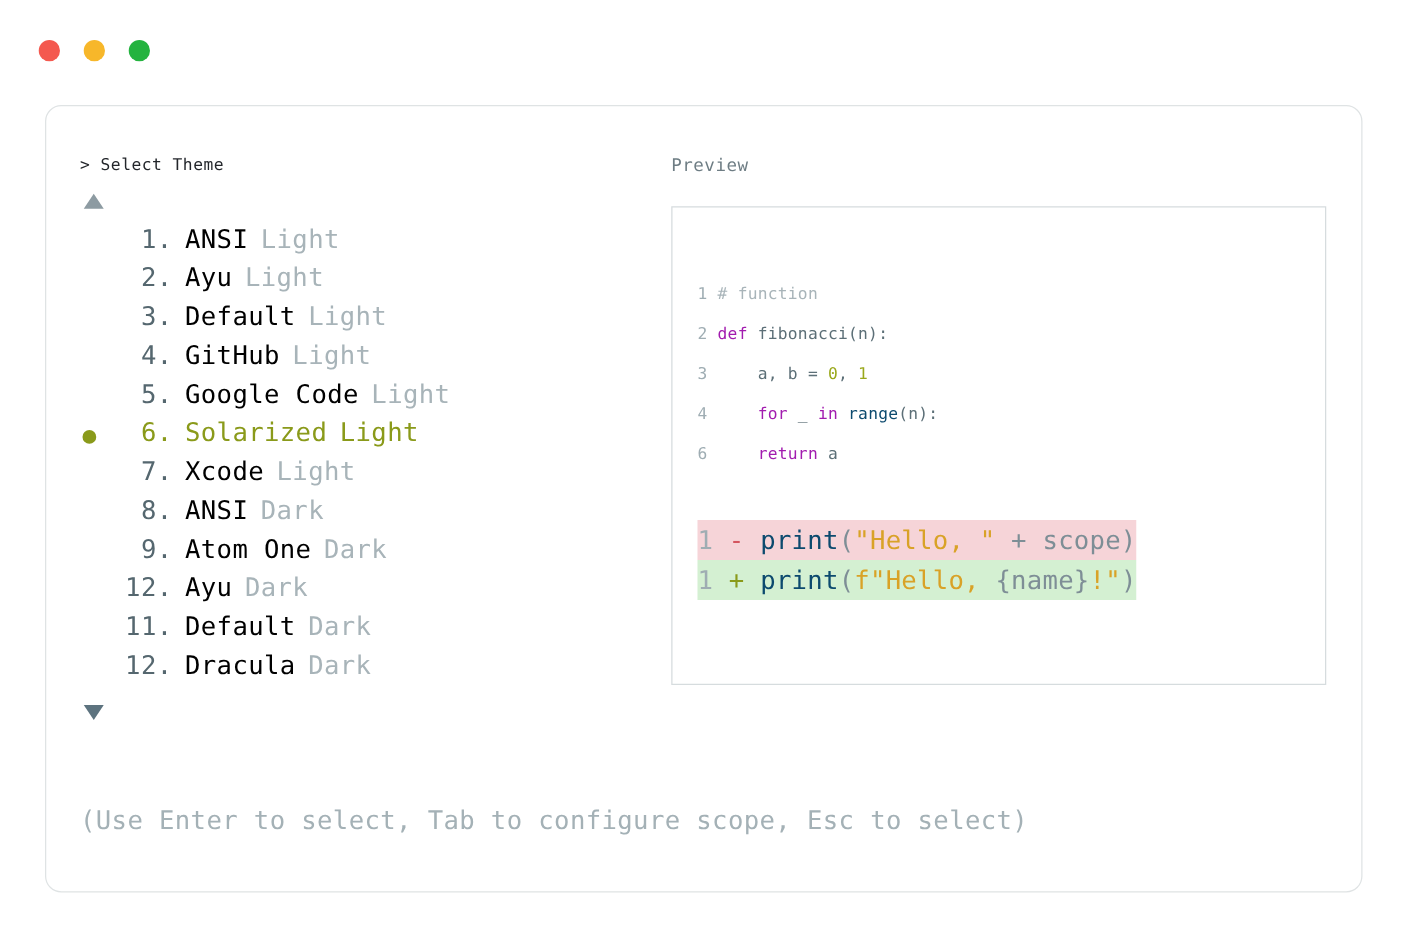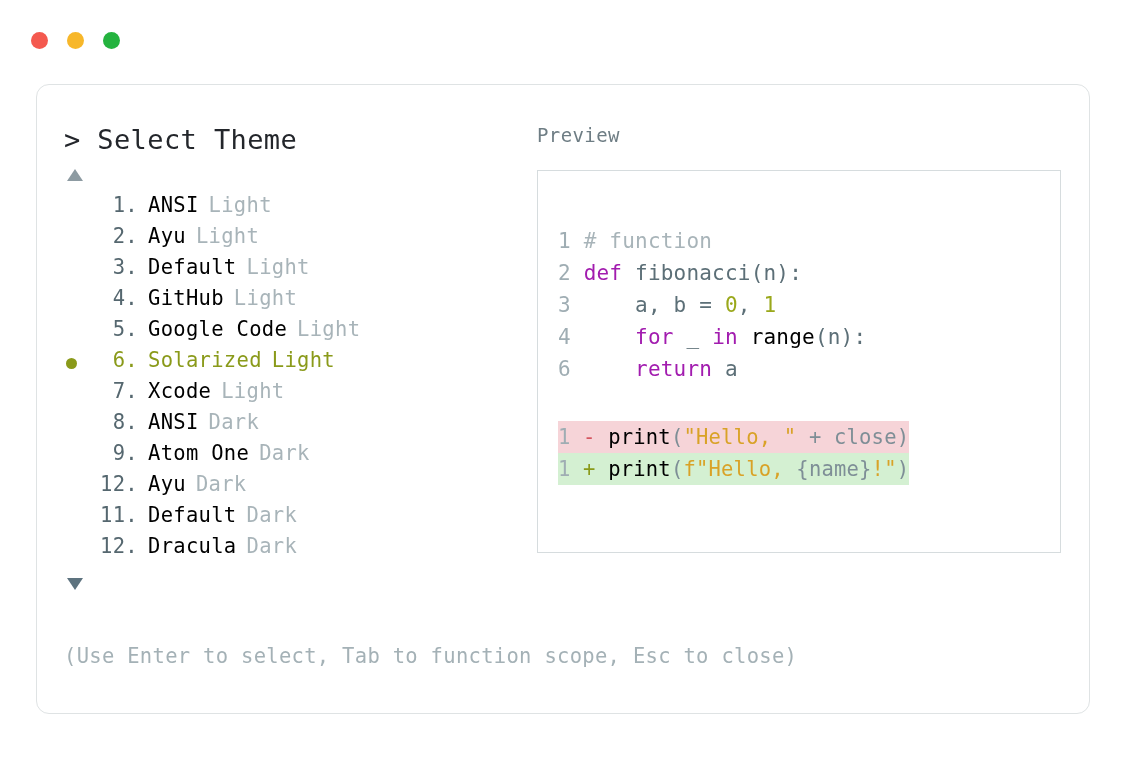--- a/index.html
+++ b/index.html
@@ -58,28 +58,28 @@
   }
   .right-pane {
     position: absolute;
     left: 500px;
     top: 41px;
     width: 530px;
   }
 
   
   .prompt-header {
-    font-size: 27px;
+    font-size: 13px;
     letter-spacing: 0.4px;
     color: #23262b;
     white-space: pre;
     line-height: 1;
   }
   .preview-header {
-    font-size: 19px;
+    font-size: 14px;
     letter-spacing: 0.4px;
     color: #6e7d84;
     line-height: 1;
   }
 
   
   .scroll-arrow {
     width: 0; height: 0;
     margin-left: 3px;
   }
@@ -155,33 +155,33 @@
     background: #ffffff;
     position: relative;
   }
   .code-area {
     position: absolute;
     left: 20px;
     top: 54px;
     right: 8px;
   }
   .code-line {
-    font-size: 21px;
+    font-size: 13px;
     line-height: 32px;
     white-space: pre;
     letter-spacing: 0.2px;
   }
   .ln {
     color: #9fadb3;
   }
 
   
   .t-comment { color: #a8b4b9; }
   .t-kw      { color: #a21caf; }
-  .t-fn      { color: #000000; }
+  .t-fn      { color: #0c4a6e; }
   .t-num     { color: #9aa81b; }
   .t-plain   { color: #5c6f77; }
   .t-str     { color: #d9a227; }
   .t-name    { color: #7e8e96; }
 
   
   .diff-block { margin-top: 36px; }
   .diff-line {
     font-size: 20.5px;
     line-height: 32px;
@@ -248,25 +248,25 @@
         <div class="preview-panel">
           <div class="code-area">
             <div id="code-lines">
                 <div class="code-line"><span class="ln">1 </span><span class="t-comment"># function</span></div>
                 <div class="code-line"><span class="ln">2 </span><span class="t-kw">def</span><span class="t-plain"> fibonacci(n):</span></div>
                 <div class="code-line"><span class="ln">3 </span><span class="t-plain">    a, b = </span><span class="t-num">0</span><span class="t-plain">, </span><span class="t-num">1</span></div>
                 <div class="code-line"><span class="ln">4 </span><span class="t-plain">    </span><span class="t-kw">for</span><span class="t-plain"> _ </span><span class="t-kw">in</span><span class="t-plain"> </span><span class="t-fn">range</span><span class="t-plain">(n):</span></div>
                 <div class="code-line"><span class="ln">6 </span><span class="t-plain">    </span><span class="t-kw">return</span><span class="t-plain"> a</span></div>
               </div>
             <div class="diff-block" id="diff-lines">
-                <div><span class="diff-line diff-del"><span class="ln">1 </span><span class="sign-del">- </span><span class="t-fn">print</span><span class="t-name">(</span><span class="t-str">"Hello, "</span><span class="t-name"> + close)</span></span></div>
+                <div><span class="diff-line diff-del"><span class="ln">1 </span><span class="sign-del">- </span><span class="t-fn">print</span><span class="t-name">(</span><span class="t-str">"Hello, "</span><span class="t-name"> + scope)</span></span></div>
                 <div><span class="diff-line diff-add"><span class="ln">1 </span><span class="sign-add">+ </span><span class="t-fn">print</span><span class="t-name">(</span><span class="t-str">f"Hello, </span><span class="t-name">{name}</span><span class="t-str">!"</span><span class="t-name">)</span></span></div>
               </div>
           </div>
         </div>
       </div>
 
     </div>
 
-    <div class="footer-hint">(Use Enter to select, Tab to function scope, Esc to close)</div>
+    <div class="footer-hint">(Use Enter to select, Tab to configure scope, Esc to select)</div>
   </div>
 
 </div>
 
 </body></html>

